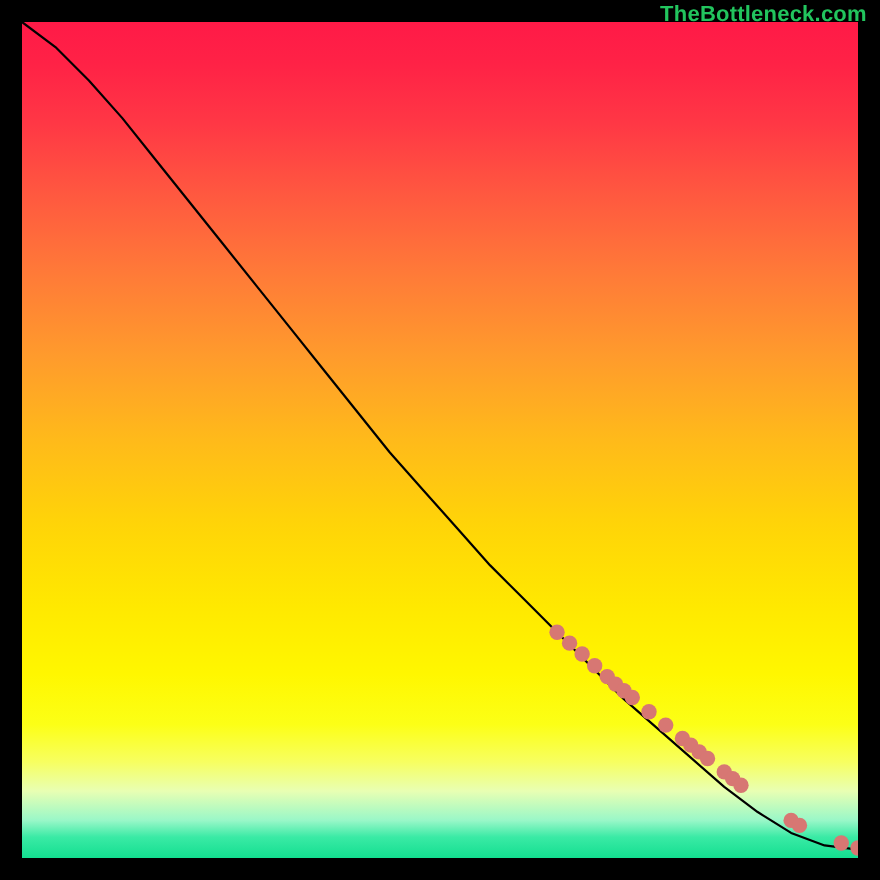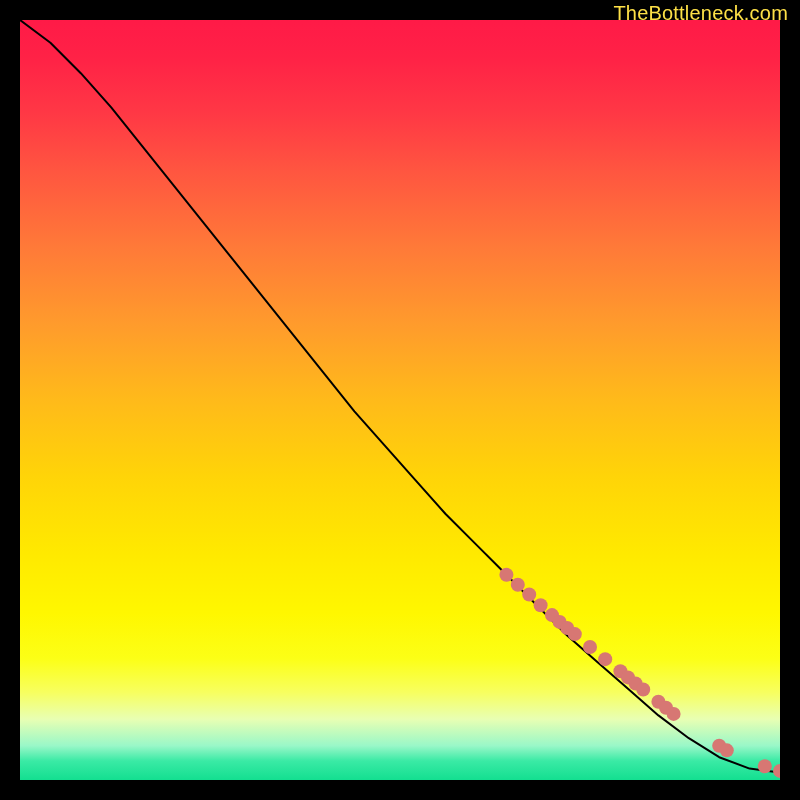--- a/index.html
+++ b/index.html
@@ -24,22 +24,22 @@
     top: 20px;
     left: 20px;
     width: 760px;
     height: 760px;
   }
   .watermark {
     position: absolute;
     top: 2px;
     right: 12px;
     font-size: 20px;
-    font-weight: 400;
-    color: #fde047;
+    font-weight: 700;
+    color: #22c55e;
     letter-spacing: 0.2px;
     white-space: nowrap;
     pointer-events: none;
   }
 </style>
 </head>
 <body>
 
 <div class="frame">
   <svg class="plot" viewBox="0 0 760 760" preserveAspectRatio="none">

